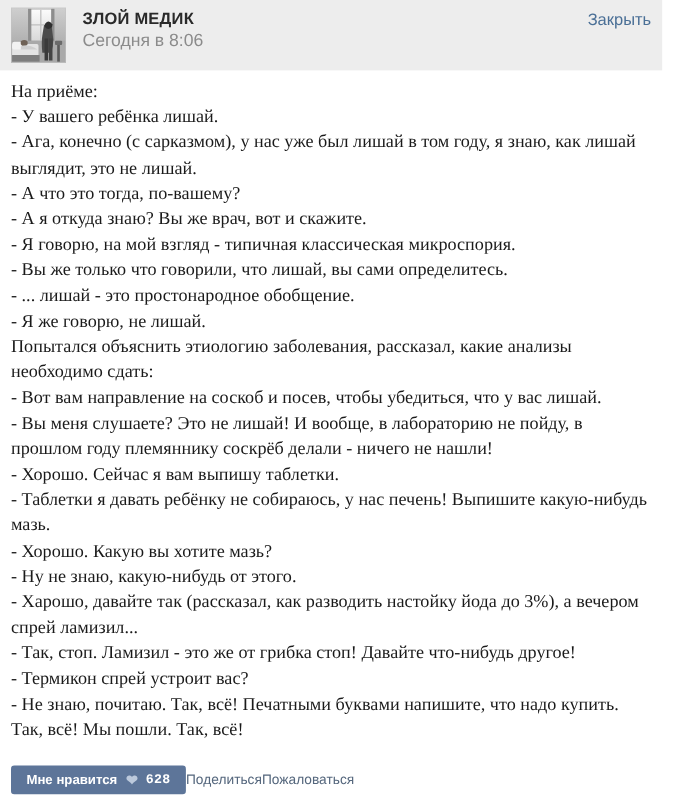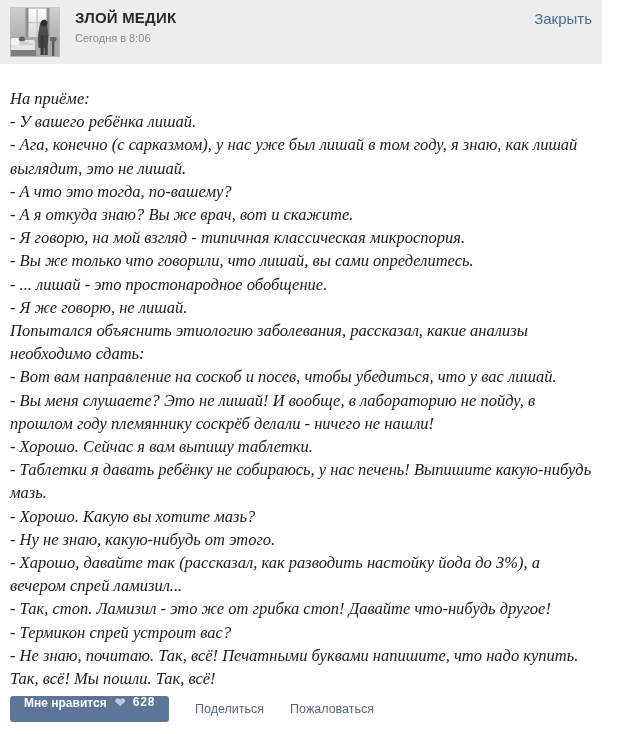--- a/index.html
+++ b/index.html
@@ -52,41 +52,40 @@
 
   .author-name {
     font-size: 15px;
     font-weight: bold;
     color: #2a2a2a;
     letter-spacing: 0.2px;
     line-height: 18px;
   }
 
   .post-date {
-    font-size: 11px;
+    font-size: 16px;
     color: #8b8b8b;
     line-height: 16px;
     margin-top: 3px;
   }
 
   .close-link {
     position: absolute;
     right: 10px;
     top: 10px;
     font-size: 15px;
     color: #4a6f96;
     cursor: pointer;
     text-decoration: none;
   }
 
   
   .post-body {
-    padding: 23px 10px 0 10px;
-    box-sizing: border-box;
-    font-style: italic;
+    padding: 7px 10px 0 10px;
+    box-sizing: border-box;
   }
 
   .post-text {
     font-family: "Liberation Serif", "DejaVu Serif", serif;
     font-size: 16.5px;
     line-height: 23.2px;
     color: #1a1a1a;
     white-space: pre-wrap;
     word-wrap: break-word;
     text-align: left;
@@ -101,20 +100,21 @@
     width: 622px;
     height: 50px;
     box-sizing: border-box;
     padding: 0 10px;
     display: flex;
     align-items: center;
   }
 
   .like-button {
     display: inline-flex;
+    align-items: center;
     background: #5d7599;
     color: #ffffff;
     border: none;
     border-radius: 3px;
     height: 26px;
     padding: 0 14px;
     font-family: "Liberation Sans", sans-serif;
     font-size: 12px;
     font-weight: bold;
     cursor: pointer;
@@ -127,21 +127,20 @@
     margin: 0 7px 0 8px;
     color: #bcc9dc;
     font-size: 13px;
     line-height: 1;
   }
   .like-count { font-weight: bold; letter-spacing: 0.3px; font-family: Liberation Mono, monospace; }
 
   .footer-link {
     font-size: 12.5px;
     color: #55677d;
-    margin-left: 26px;
     cursor: pointer;
     text-decoration: none;
   }
 </style>
 </head>
 <body>
 
 <div class="post">
 
   <div class="post-header">

